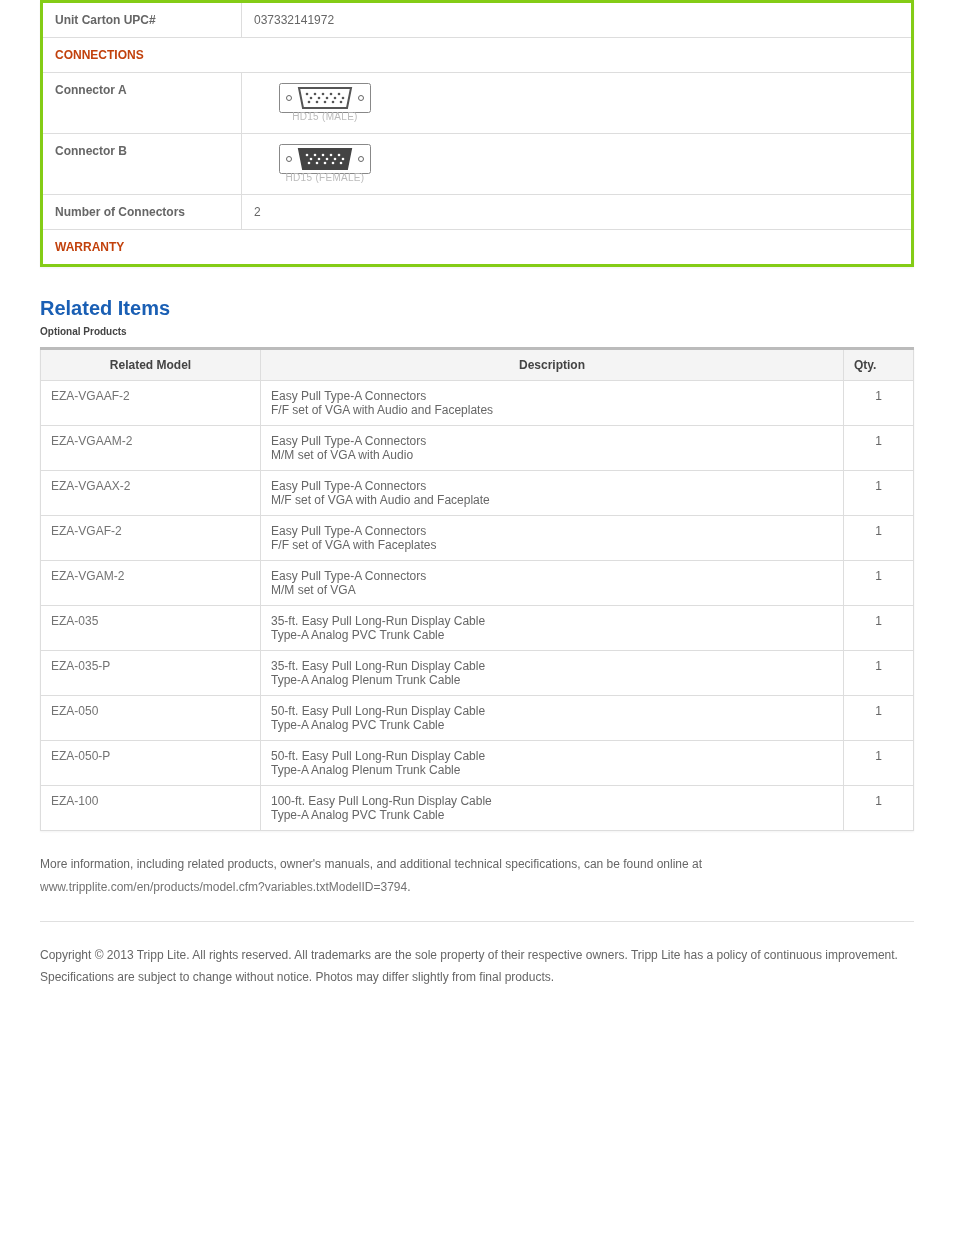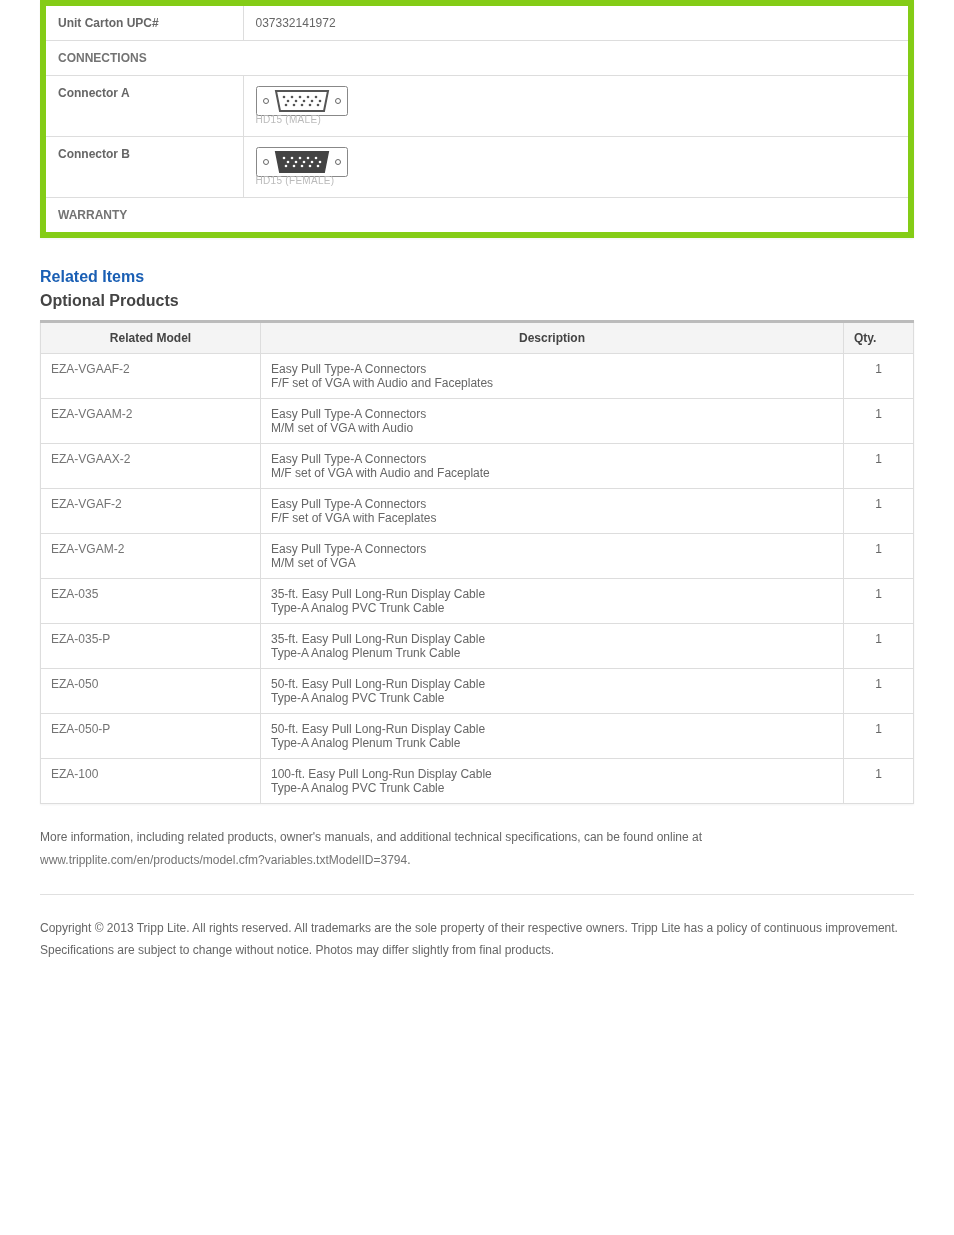--- a/index.html
+++ b/index.html
@@ -10,58 +10,58 @@
     background: #fff;
     padding: 0;
     width: 954px;
   }
   .page {
     padding: 0 40px 40px 40px;
   }
   .spec-table {
     width: 100%;
     border-collapse: collapse;
-    border: 6px solid #84cc16;
+    border: 3px solid #84cc16;
     box-shadow: 0 1px 2px rgba(0,0,0,0.05);
     margin-bottom: 30px;
   }
   .spec-table td {
     border: 1px solid #ddd;
     padding: 10px 12px;
     vertical-align: top;
     color: #666;
   }
   .spec-label {
     width: 200px;
     font-weight: bold;
     color: #888;
   }
   .section-header td {
     font-weight: bold;
-    color: #737373;
+    color: #c2410c;
     background: #fff;
   }
   .conn-icon-cell { padding: 8px 12px; }
-  .conn-wrap { display: inline-block; text-align: left; }
+  .conn-wrap { display: inline-block; text-align: center; margin-left: 25px; }
   .conn-caption {
     color: #bbb;
     font-size: 10px;
     margin-top: -2px;
     letter-spacing: 0.3px;
   }
   .related-heading {
     color: #1a5fb4;
     font-weight: bold;
-    font-size: 16px;
+    font-size: 20px;
     margin: 30px 0 6px 0;
   }
   .subheading {
     font-weight: bold;
     color: #444;
-    font-size: 16px;
+    font-size: 10px;
     margin-bottom: 10px;
   }
   .rel-table {
     width: 100%;
     border-collapse: collapse;
     border: 1px solid #ddd;
     box-shadow: 0 1px 2px rgba(0,0,0,0.05);
   }
   .rel-table th {
     border: 1px solid #ddd;
@@ -165,20 +165,24 @@
                   <circle cx="38" cy="19" r="1.3"></circle>
                   <circle cx="46" cy="19" r="1.3"></circle>
                   <circle cx="54" cy="19" r="1.3"></circle>
                   <circle cx="62" cy="19" r="1.3"></circle>
             </g>
           </svg>
           <div class="conn-caption">HD15 (FEMALE)</div>
         </div>
       </td>
     </tr>
+    <tr>
+      <td class="spec-label">Number of Connectors</td>
+      <td>2</td>
+    </tr>
     <tr class="section-header">
       <td colspan="2">WARRANTY</td>
     </tr>
   </tbody>
     </table>
 
   <div class="related-heading">Related Items</div>
   <div class="subheading">Optional Products</div>
 
   <table class="rel-table">

